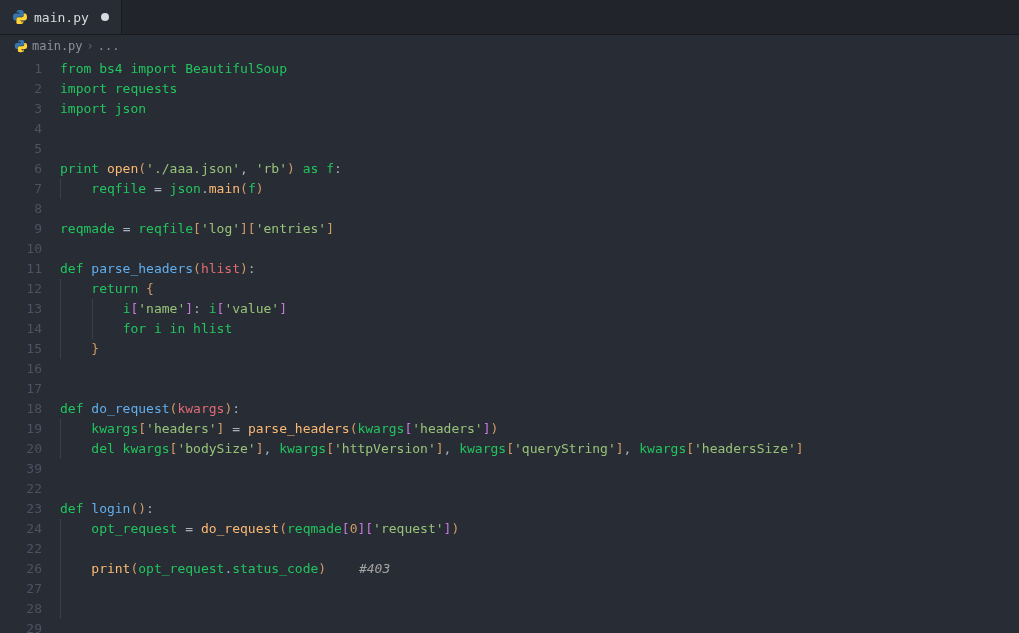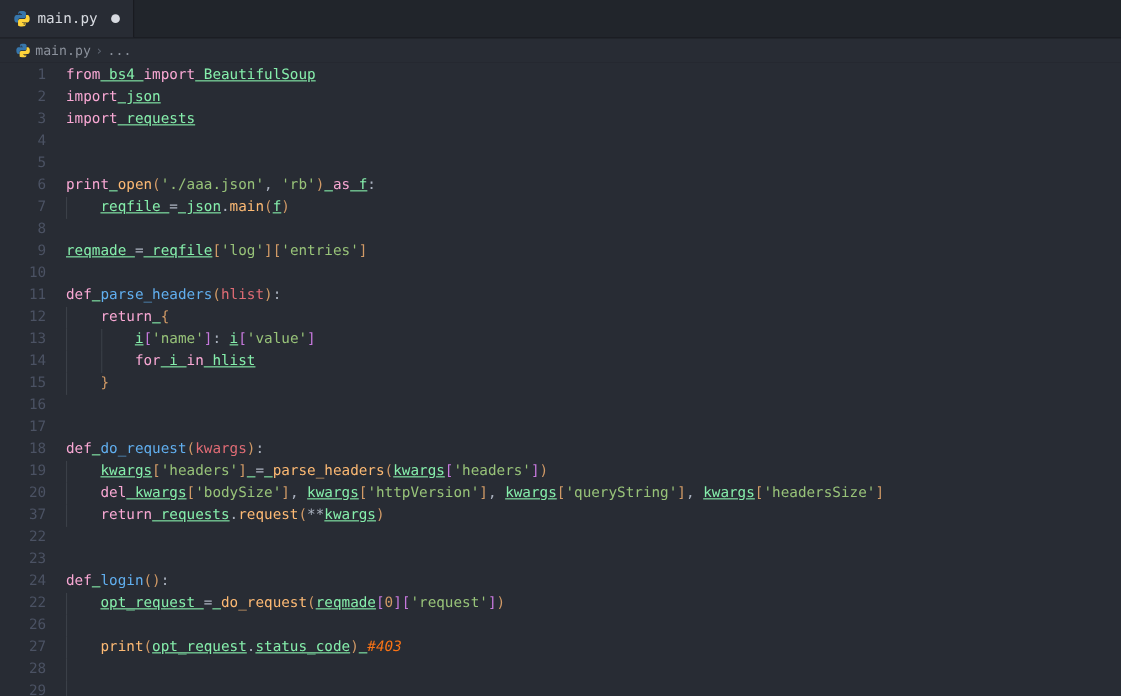--- a/index.html
+++ b/index.html
@@ -77,33 +77,33 @@
     white-space: pre;
     position: relative;
   }
   .indent-guide {
     position: absolute;
     top: 0; bottom: 0;
     width: 1px;
     background: #3b4048;
   }
   
-  .kw      { color: #f9a8d4; }   
+  .kw      { color: #22c55e; }   
   .fn      { color: #fdba74; }   
   .fn-def  { color: #61afef; }
   .var     { color: #e06c75; }
   .str     { color: #98c379; }
   .num     { color: #d19a66; }
   .op      { color: #abb2bf; }
   .pun     { color: #abb2bf; }
   .paren   { color: #d19a66; }
   .paren2  { color: #c678dd; }
   .brack   { color: #d19a66; }
-  .comment { color: #f97316; font-style: italic; }
-  .pale    { color: #86efac; text-decoration: underline; }
+  .comment { color: #a3a3a3; font-style: italic; margin-left: 25px; }
+  .pale    { color: #22c55e; }
   .py-icon {
     width: 16px; height: 16px; flex-shrink: 0;
   }
 </style>
 </head>
 <body>
 
 <div class="tabs-bar">
   <div class="tab">
     <svg class="py-icon" viewBox="0 0 32 32">
@@ -140,52 +140,51 @@
       <div class="ln">11</div>
       <div class="ln">12</div>
       <div class="ln">13</div>
       <div class="ln">14</div>
       <div class="ln">15</div>
       <div class="ln">16</div>
       <div class="ln">17</div>
       <div class="ln">18</div>
       <div class="ln">19</div>
       <div class="ln">20</div>
-      <div class="ln">37</div>
+      <div class="ln">39</div>
       <div class="ln">22</div>
       <div class="ln">23</div>
       <div class="ln">24</div>
       <div class="ln">22</div>
       <div class="ln">26</div>
       <div class="ln">27</div>
       <div class="ln">28</div>
       <div class="ln">29</div>
     </div>
   <div class="code-area" id="code-area">
       <div class="code-line"><span></span><span class="kw">from</span><span class="pale"> bs4 </span><span class="kw">import</span><span class="pale"> BeautifulSoup</span></div>
+      <div class="code-line"><span></span><span class="kw">import</span><span class="pale"> requests</span></div>
       <div class="code-line"><span></span><span class="kw">import</span><span class="pale"> json</span></div>
-      <div class="code-line"><span></span><span class="kw">import</span><span class="pale"> requests</span></div>
       <div class="code-line"><span></span></div>
       <div class="code-line"><span></span></div>
       <div class="code-line"><span></span><span class="kw">print</span><span class="pale"> </span><span class="fn">open</span><span class="paren">(</span><span class="str">'./aaa.json'</span><span class="pun">, </span><span class="str">'rb'</span><span class="paren">)</span><span class="pale"> </span><span class="kw">as</span><span class="pale"> f</span><span class="pun">:</span></div>
       <div class="code-line"><span class="indent-guide" style="left: 0px;"></span><span>    </span><span class="pale">reqfile </span><span class="op">=</span><span class="pale"> json</span><span class="pun">.</span><span class="fn">main</span><span class="paren">(</span><span class="pale">f</span><span class="paren">)</span></div>
       <div class="code-line"><span></span></div>
       <div class="code-line"><span></span><span class="pale">reqmade </span><span class="op">=</span><span class="pale"> reqfile</span><span class="brack">[</span><span class="str">'log'</span><span class="brack">][</span><span class="str">'entries'</span><span class="brack">]</span></div>
       <div class="code-line"><span></span></div>
       <div class="code-line"><span></span><span class="kw">def</span><span class="pale"> </span><span class="fn-def">parse_headers</span><span class="paren">(</span><span class="var">hlist</span><span class="paren">)</span><span class="pun">:</span></div>
       <div class="code-line"><span class="indent-guide" style="left: 0px;"></span><span>    </span><span class="kw">return</span><span class="pale"> </span><span class="paren">{</span></div>
       <div class="code-line"><span class="indent-guide" style="left: 0px;"></span><span class="indent-guide" style="left: 32px;"></span><span>        </span><span class="pale">i</span><span class="paren2">[</span><span class="str">'name'</span><span class="paren2">]</span><span class="pun">: </span><span class="pale">i</span><span class="paren2">[</span><span class="str">'value'</span><span class="paren2">]</span></div>
       <div class="code-line"><span class="indent-guide" style="left: 0px;"></span><span class="indent-guide" style="left: 32px;"></span><span>        </span><span class="kw">for</span><span class="pale"> i </span><span class="kw">in</span><span class="pale"> hlist</span></div>
       <div class="code-line"><span class="indent-guide" style="left: 0px;"></span><span>    </span><span class="paren">}</span></div>
       <div class="code-line"><span></span></div>
       <div class="code-line"><span></span></div>
       <div class="code-line"><span></span><span class="kw">def</span><span class="pale"> </span><span class="fn-def">do_request</span><span class="paren">(</span><span class="var">kwargs</span><span class="paren">)</span><span class="pun">:</span></div>
       <div class="code-line"><span class="indent-guide" style="left: 0px;"></span><span>    </span><span class="pale">kwargs</span><span class="paren">[</span><span class="str">'headers'</span><span class="paren">]</span><span class="pale"> </span><span class="op">=</span><span class="pale"> </span><span class="fn">parse_headers</span><span class="paren">(</span><span class="pale">kwargs</span><span class="paren2">[</span><span class="str">'headers'</span><span class="paren2">]</span><span class="paren">)</span></div>
       <div class="code-line"><span class="indent-guide" style="left: 0px;"></span><span>    </span><span class="kw">del</span><span class="pale"> kwargs</span><span class="paren">[</span><span class="str">'bodySize'</span><span class="paren">]</span><span class="pun">, </span><span class="pale">kwargs</span><span class="paren">[</span><span class="str">'httpVersion'</span><span class="paren">]</span><span class="pun">, </span><span class="pale">kwargs</span><span class="paren">[</span><span class="str">'queryString'</span><span class="paren">]</span><span class="pun">, </span><span class="pale">kwargs</span><span class="paren">[</span><span class="str">'headersSize'</span><span class="paren">]</span></div>
-      <div class="code-line"><span class="indent-guide" style="left: 0px;"></span><span>    </span><span class="kw">return</span><span class="pale"> requests</span><span class="pun">.</span><span class="fn">request</span><span class="paren">(</span><span class="op">**</span><span class="pale">kwargs</span><span class="paren">)</span></div>
       <div class="code-line"><span></span></div>
       <div class="code-line"><span></span></div>
       <div class="code-line"><span></span><span class="kw">def</span><span class="pale"> </span><span class="fn-def">login</span><span class="paren">()</span><span class="pun">:</span></div>
       <div class="code-line"><span class="indent-guide" style="left: 0px;"></span><span>    </span><span class="pale">opt_request </span><span class="op">=</span><span class="pale"> </span><span class="fn">do_request</span><span class="paren">(</span><span class="pale">reqmade</span><span class="paren2">[</span><span class="num">0</span><span class="paren2">][</span><span class="str">'request'</span><span class="paren2">]</span><span class="paren">)</span></div>
       <div class="code-line"><span class="indent-guide" style="left: 0px;"></span><span>    </span></div>
       <div class="code-line"><span class="indent-guide" style="left: 0px;"></span><span>    </span><span class="fn">print</span><span class="paren">(</span><span class="pale">opt_request</span><span class="pun">.</span><span class="pale">status_code</span><span class="paren">)</span><span class="pale"> </span><span class="comment">#403</span></div>
       <div class="code-line"><span class="indent-guide" style="left: 0px;"></span><span>    </span></div>
       <div class="code-line"><span class="indent-guide" style="left: 0px;"></span><span>    </span></div>
     </div>
 </div>

